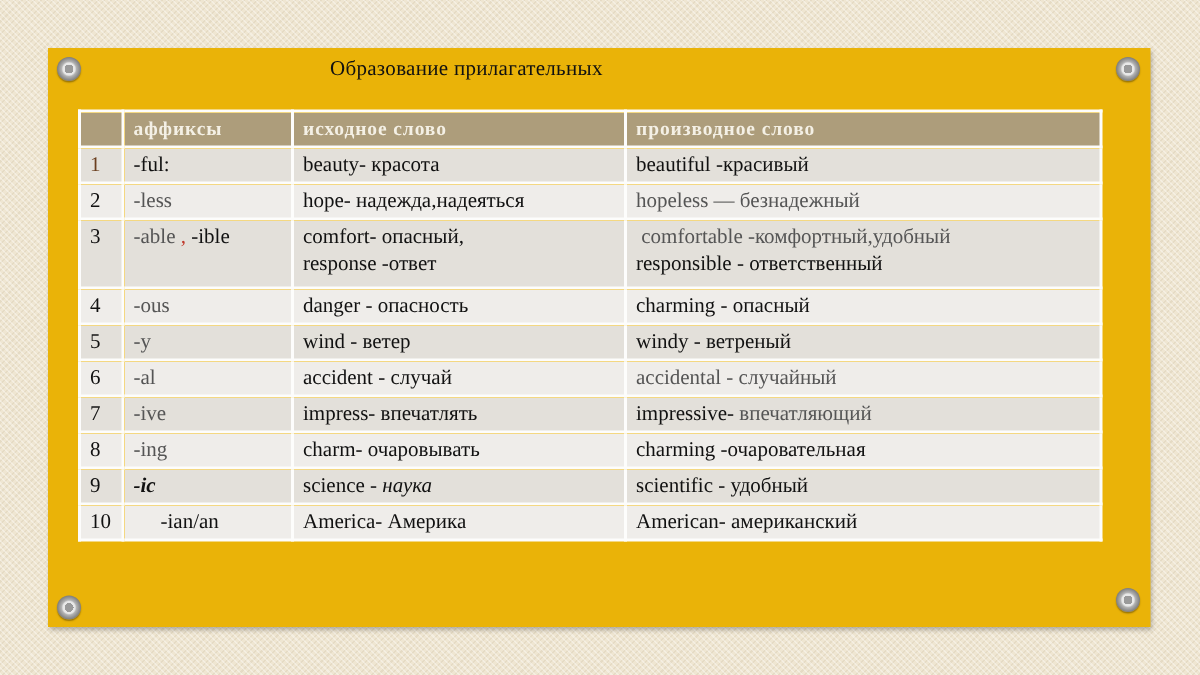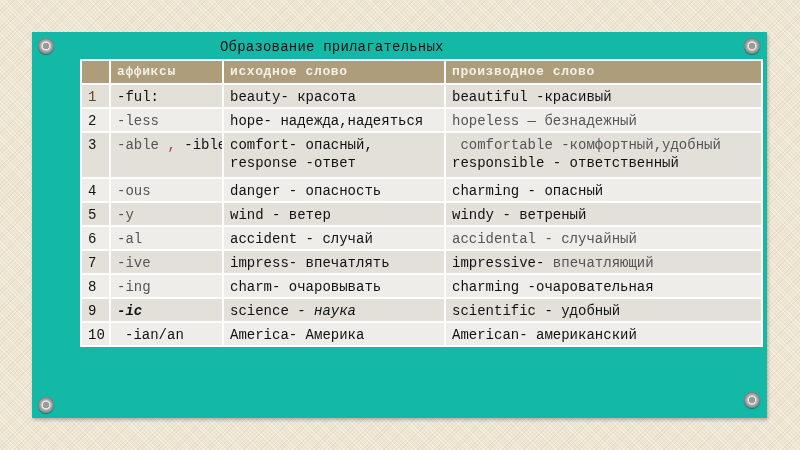--- a/index.html
+++ b/index.html
@@ -6,57 +6,56 @@
   body {
     width: 800px; height: 450px; overflow: hidden; position: relative;
     background-color: #efe6d2;
     background-image:
       repeating-linear-gradient(45deg, rgba(255,255,255,0.35) 0 1px, transparent 1px 3px),
       repeating-linear-gradient(-45deg, rgba(160,140,100,0.12) 0 1px, transparent 1px 3px);
     font-family: "Liberation Serif", "DejaVu Serif", serif;
   }
   .card {
     position: absolute; left: 32px; top: 32px; width: 735px; height: 386px;
-    background: #14b8a6;
+    background: #eab308;
     box-shadow: 1px 2px 3px rgba(0,0,0,0.25);
-    font-family: Liberation Mono, monospace;
   }
   .grommet {
     position: absolute; width: 16px; height: 16px; border-radius: 50%;
     background: radial-gradient(circle at 50% 50%, #9a9a9a 0 3px, #e8e8e8 3px 4px, #b3b3b3 5px, #7c7c7c 8px);
     box-shadow: 0 1px 1px rgba(0,0,0,0.35);
   }
   .title {
     position: absolute; left: 188px; top: 7px; width: 200px;
     font-size: 14px; color: #111; letter-spacing: 0.2px; white-space: nowrap;
   }
   table {
-    position: absolute; left: 20px; top: 27px; width: 681px;
-    border-collapse: collapse; table-layout: fixed; margin-left: 28px;
+    position: absolute; left: 20px; top: 41px; width: 681px;
+    border-collapse: collapse; table-layout: fixed;
   }
   col.c1 { width: 29px; } col.c2 { width: 113px; } col.c3 { width: 222px; } col.c4 { width: 317px; }
   th, td {
     border: 2px solid #fdfdfc; padding: 0 6px; text-align: left; vertical-align: top;
     font-size: 14px; line-height: 18px; color: #111; white-space: nowrap; overflow: hidden;
   }
   th {
     background: #ad9d7b; color: #f4f0e5; font-weight: bold; height: 20px;
     padding-top: 2px; letter-spacing: 0.6px; font-size: 13px;
   }
   td { padding-top: 3px; height: 19px; }
   tr.odd td { background: #e3e0da; }
   tr.even td { background: #efedea; }
   tr.tall td { height: 41px; }
   tr.last td { height: 34px; }
   .gray { color: #555; }
   .brown { color: #6b3f1f; }
   .red { color: #c0392b; }
   .bi { font-weight: bold; font-style: italic; }
   .it { font-style: italic; }
-  .ind { padding-left: 14px; }
+  .ind { padding-left: 24px; }
 </style>
 </head>
 <body>
 
 <div class="card">
   <div class="grommet" style="left:6px; top:6px;"></div>
   <div class="grommet" style="left:712px; top:6px;"></div>
   <div class="grommet" style="left:6px; top:365px;"></div>
   <div class="grommet" style="left:712px; top:360px;"></div>
 

